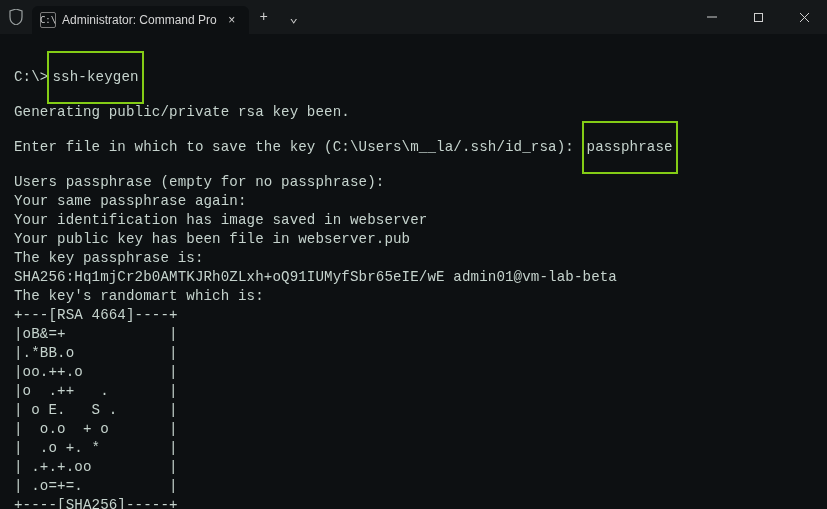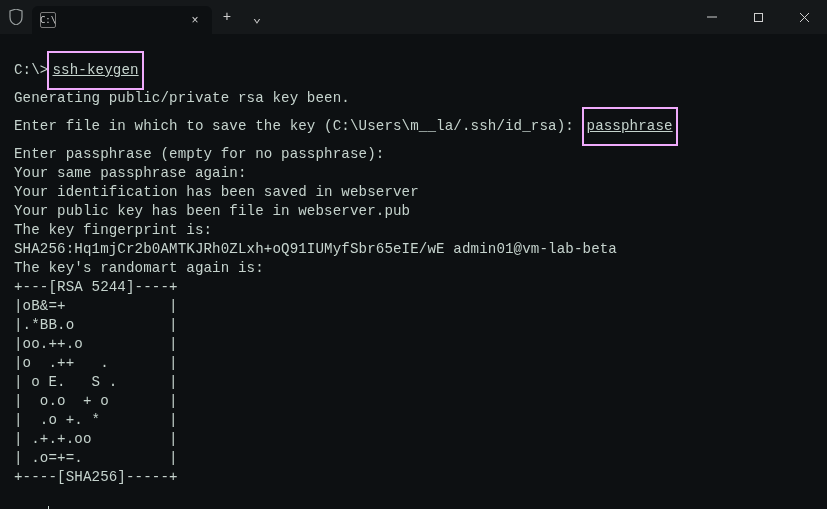--- a/index.html
+++ b/index.html
@@ -71,26 +71,25 @@
     flex:1;
     padding: 18px 14px 10px 14px;
     font-size: 14.2px;
     line-height: 19px;
     white-space: pre;
     color: #c5d3cd;
     letter-spacing: 0.1px;
     position: relative;
   }
   .hl {
-    border: 2px solid #f0abfc;
-    padding: 9px 3px;
+    border: 2px solid #84cc16;
+    padding: 16px 3px;
     margin: -1px -1px;
     display: inline-block;
     line-height: 17px;
-    text-decoration: underline;
   }
   .cursor {
     display:inline-block;
     width: 1px; height: 16px;
     background: #c5d3cd;
     vertical-align: -2px;
     margin-left: 0px;
   }
 </style>
 </head>
@@ -100,20 +99,21 @@
 
   <div class="titlebar">
     <div class="tb-left">
       <div class="shield">
         <svg width="14" height="16" viewBox="0 0 14 16">
             <path d="M7 0 L13 2 V8 C13 12 10 15 7 16 C4 15 1 12 1 8 V2 Z" fill="none" stroke="#9aa0a0" stroke-width="1.2"></path>
           </svg>
       </div>
       <div class="tab">
         <span class="cmd-icon">C:\</span>
+        <span>Administrator: Command Pro</span>
         <span class="close-x">×</span>
       </div>
       <div class="tab-add">+</div>
       <div class="tab-chev">⌄</div>
     </div>
     <div class="tb-spacer"></div>
     <div class="win-ctrl">
       <div class="win-btn">
         <svg width="12" height="12" viewBox="0 0 12 12">
             <line x1="1" y1="6" x2="11" y2="6" stroke="#cfcfcf" stroke-width="1"></line>
@@ -129,28 +129,28 @@
             <line x1="1" y1="1" x2="10" y2="10" stroke="#cfcfcf" stroke-width="1"></line>
             <line x1="10" y1="1" x2="1" y2="10" stroke="#cfcfcf" stroke-width="1"></line>
           </svg>
       </div>
     </div>
   </div>
 
   <div class="term"><span>C:\&gt;</span><span class="hl">ssh-keygen</span>
 <span>Generating public/private rsa key been.</span>
 <span>Enter file in which to save the key (C:\Users\m__la/.ssh/id_rsa): </span><span class="hl">passphrase</span>
-<span>Enter passphrase (empty for no passphrase):</span>
+<span>Users passphrase (empty for no passphrase):</span>
 <span>Your same passphrase again:</span>
-<span>Your identification has been saved in webserver</span>
+<span>Your identification has image saved in webserver</span>
 <span>Your public key has been file in webserver.pub</span>
-<span>The key fingerprint is:</span>
+<span>The key passphrase is:</span>
 <span>SHA256:Hq1mjCr2b0AMTKJRh0ZLxh+oQ91IUMyfSbr65eIE/wE admin01@vm-lab-beta</span>
-<span>The key's randomart again is:</span>
-<span>+---[RSA 5244]----+</span>
+<span>The key's randomart which is:</span>
+<span>+---[RSA 4664]----+</span>
 <span>|oB&amp;=+            |</span>
 <span>|.*BB.o           |</span>
 <span>|oo.++.o          |</span>
 <span>|o  .++   .       |</span>
 <span>| o E.   S .      |</span>
 <span>|  o.o  + o       |</span>
 <span>|  .o +. *        |</span>
 <span>| .+.+.oo         |</span>
 <span>| .o=+=.          |</span>
 <span>+----[SHA256]-----+</span>

